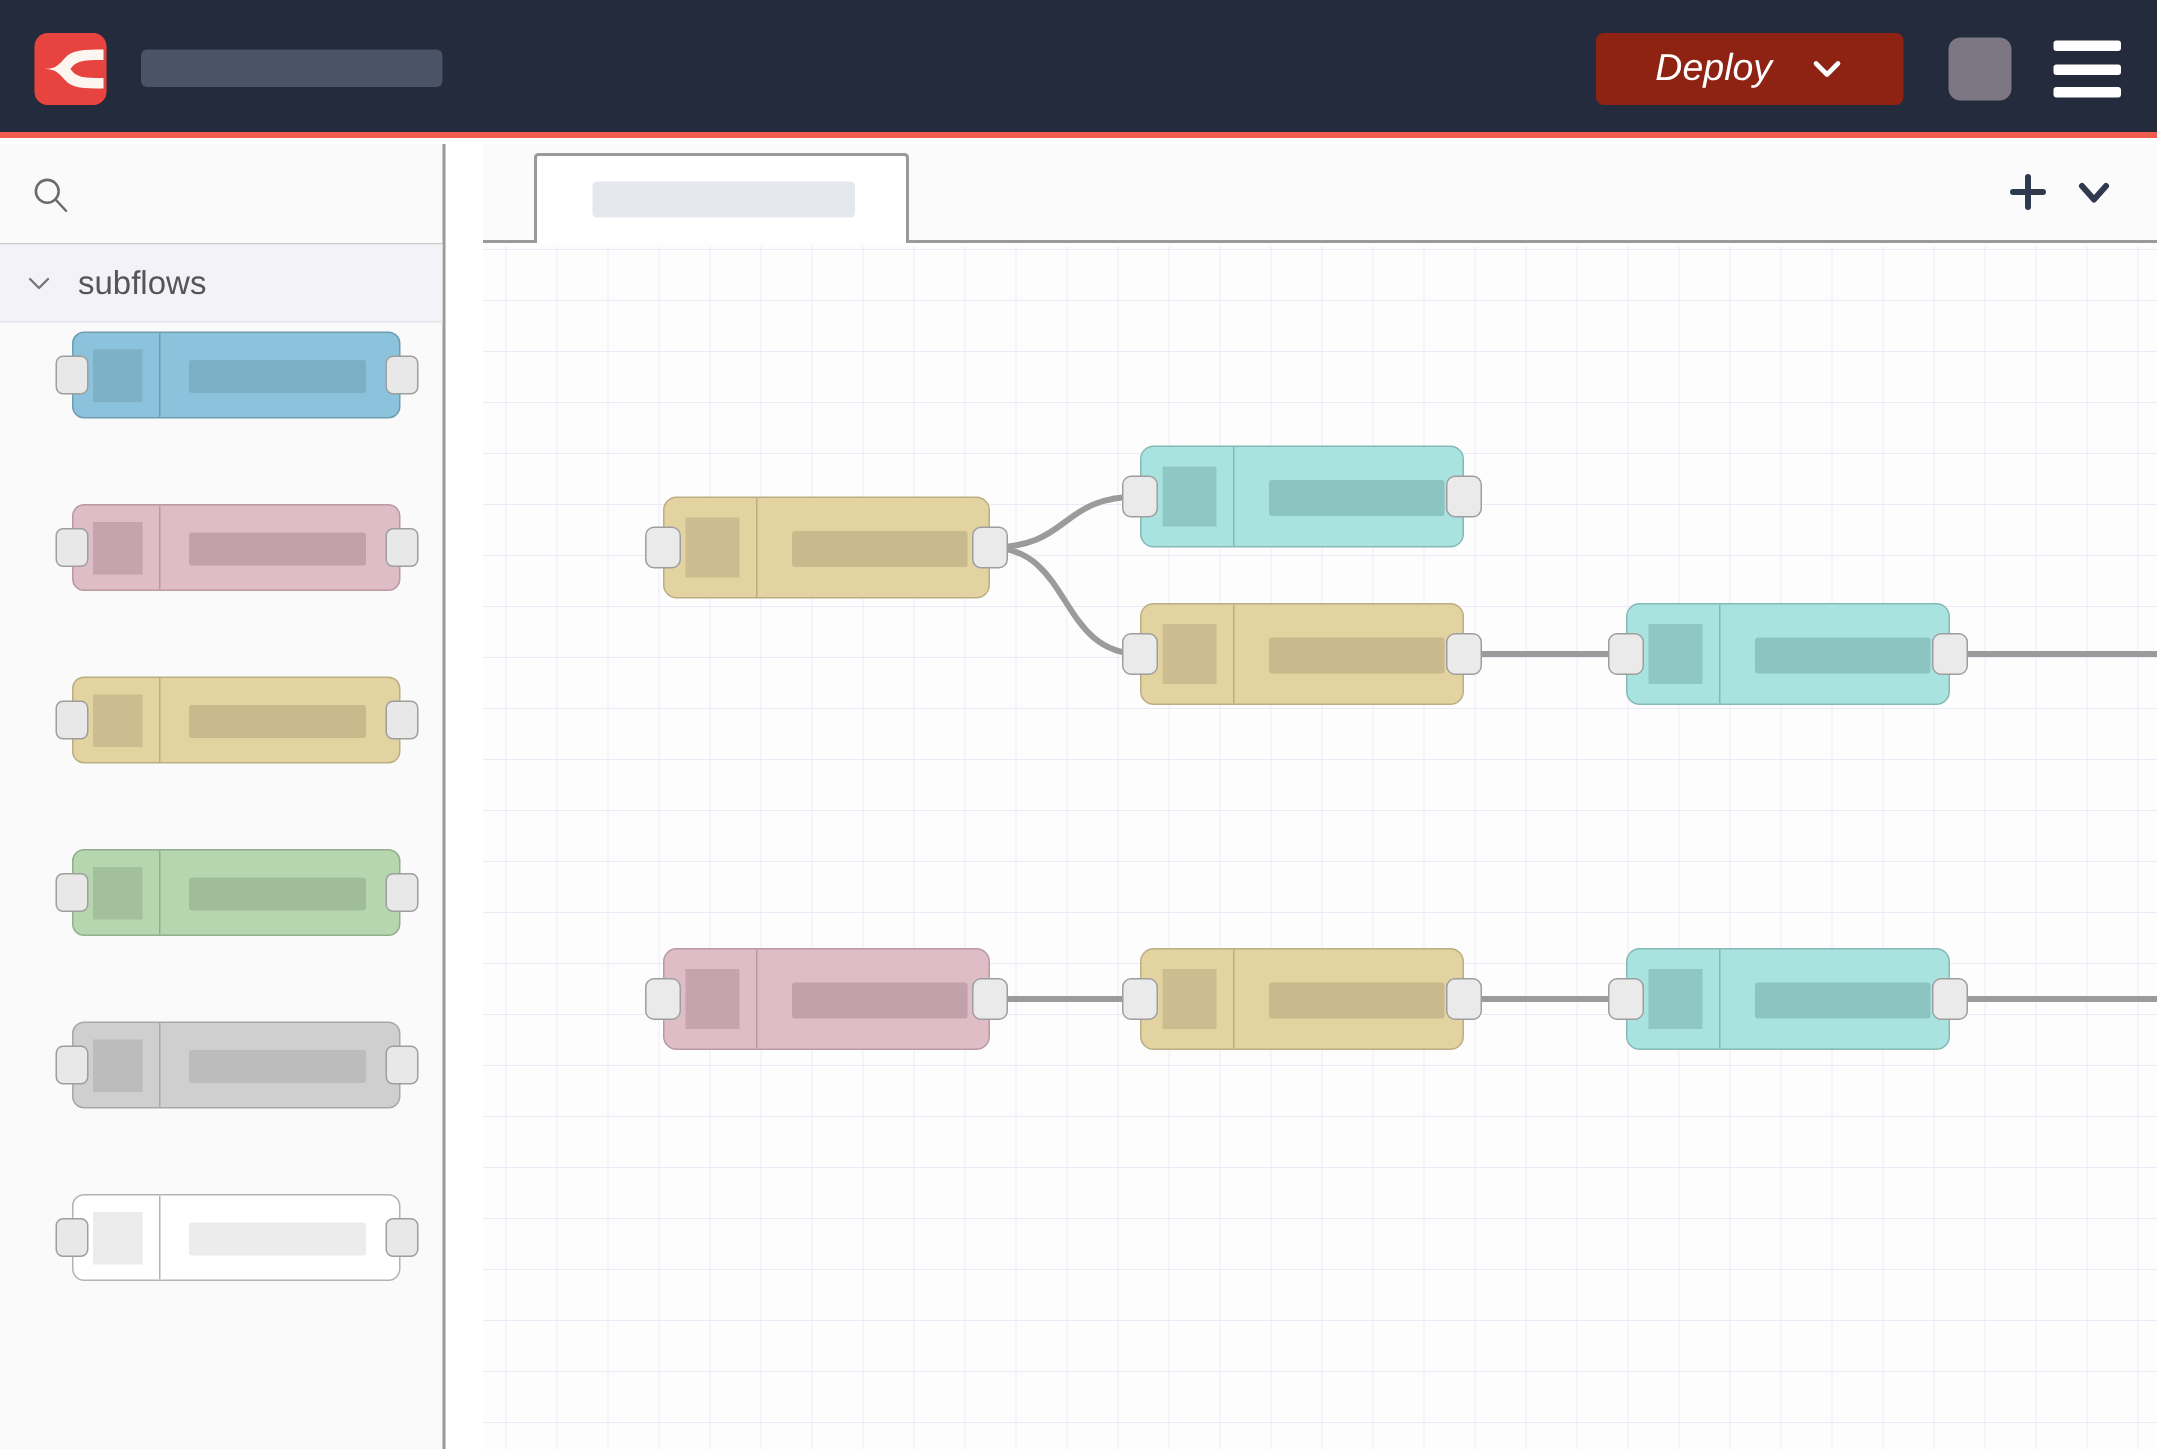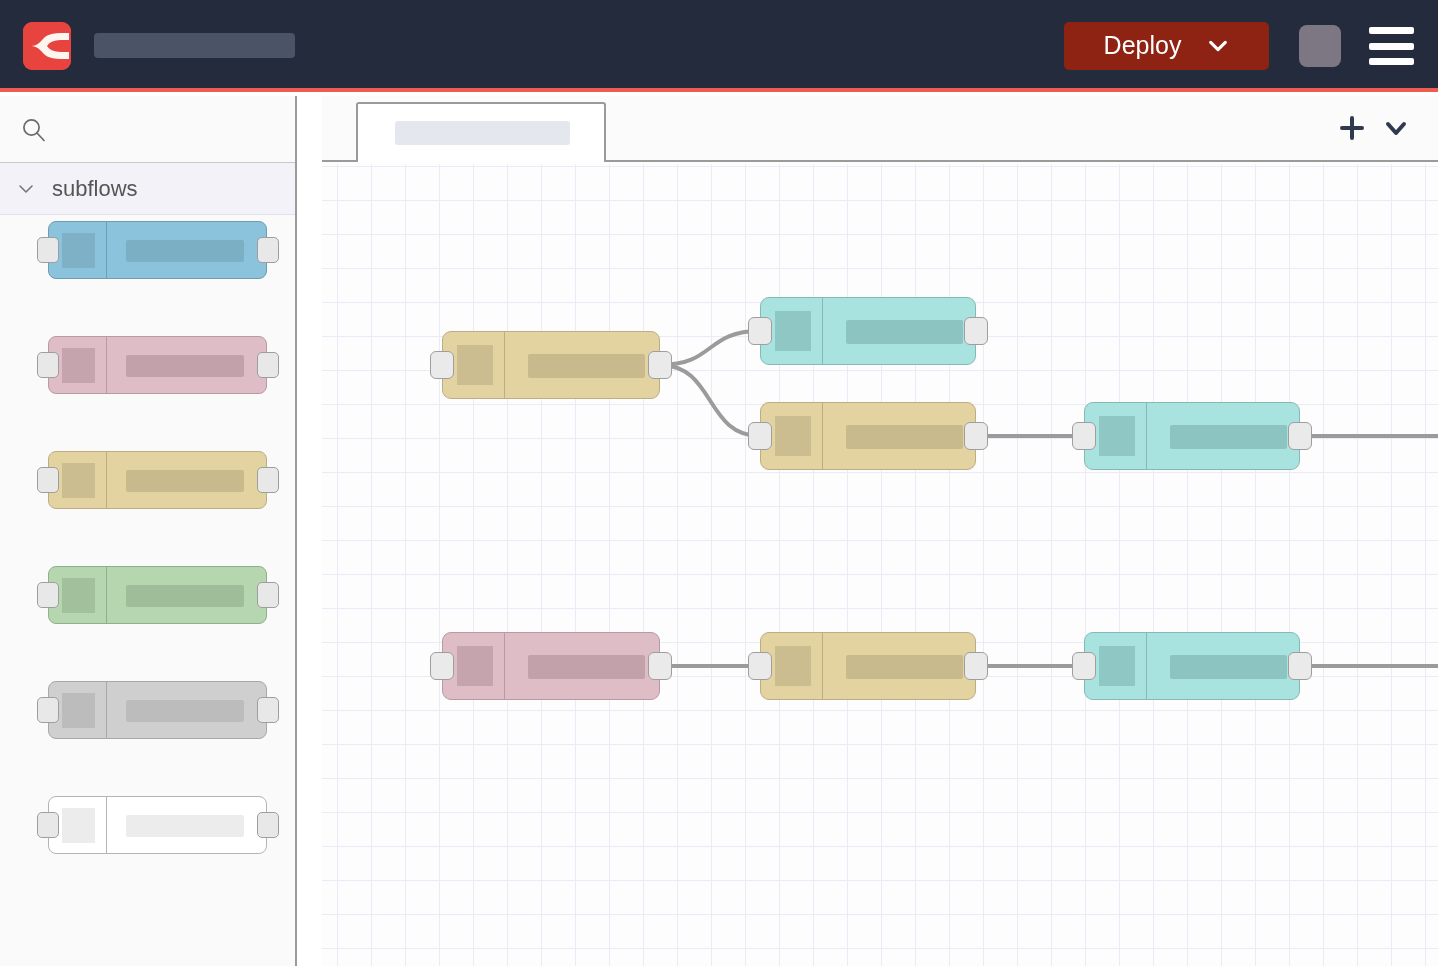--- a/index.html
+++ b/index.html
@@ -51,21 +51,21 @@
     color: #ffffff;
     font-size: 25px;
     font-family: "Liberation Sans", sans-serif;
     display: flex;
     align-items: center;
     justify-content: center;
     gap: 26px;
     cursor: pointer;
     padding: 0 14px;
   }
-  .deploy-btn .label { line-height: 1; position: relative; top: -1px; }
+  .deploy-btn .label { line-height: 1; position: relative; top: -1px; font-style: italic; }
   .deploy-chevron { display: block; width: 22px; height: 22px; flex: 0 0 auto; }
 
   .user-box {
     position: absolute;
     left: 1299px; top: 25px;
     width: 42px; height: 42px;
     border-radius: 8px;
     background: #7d7683;
     cursor: pointer;
   }

